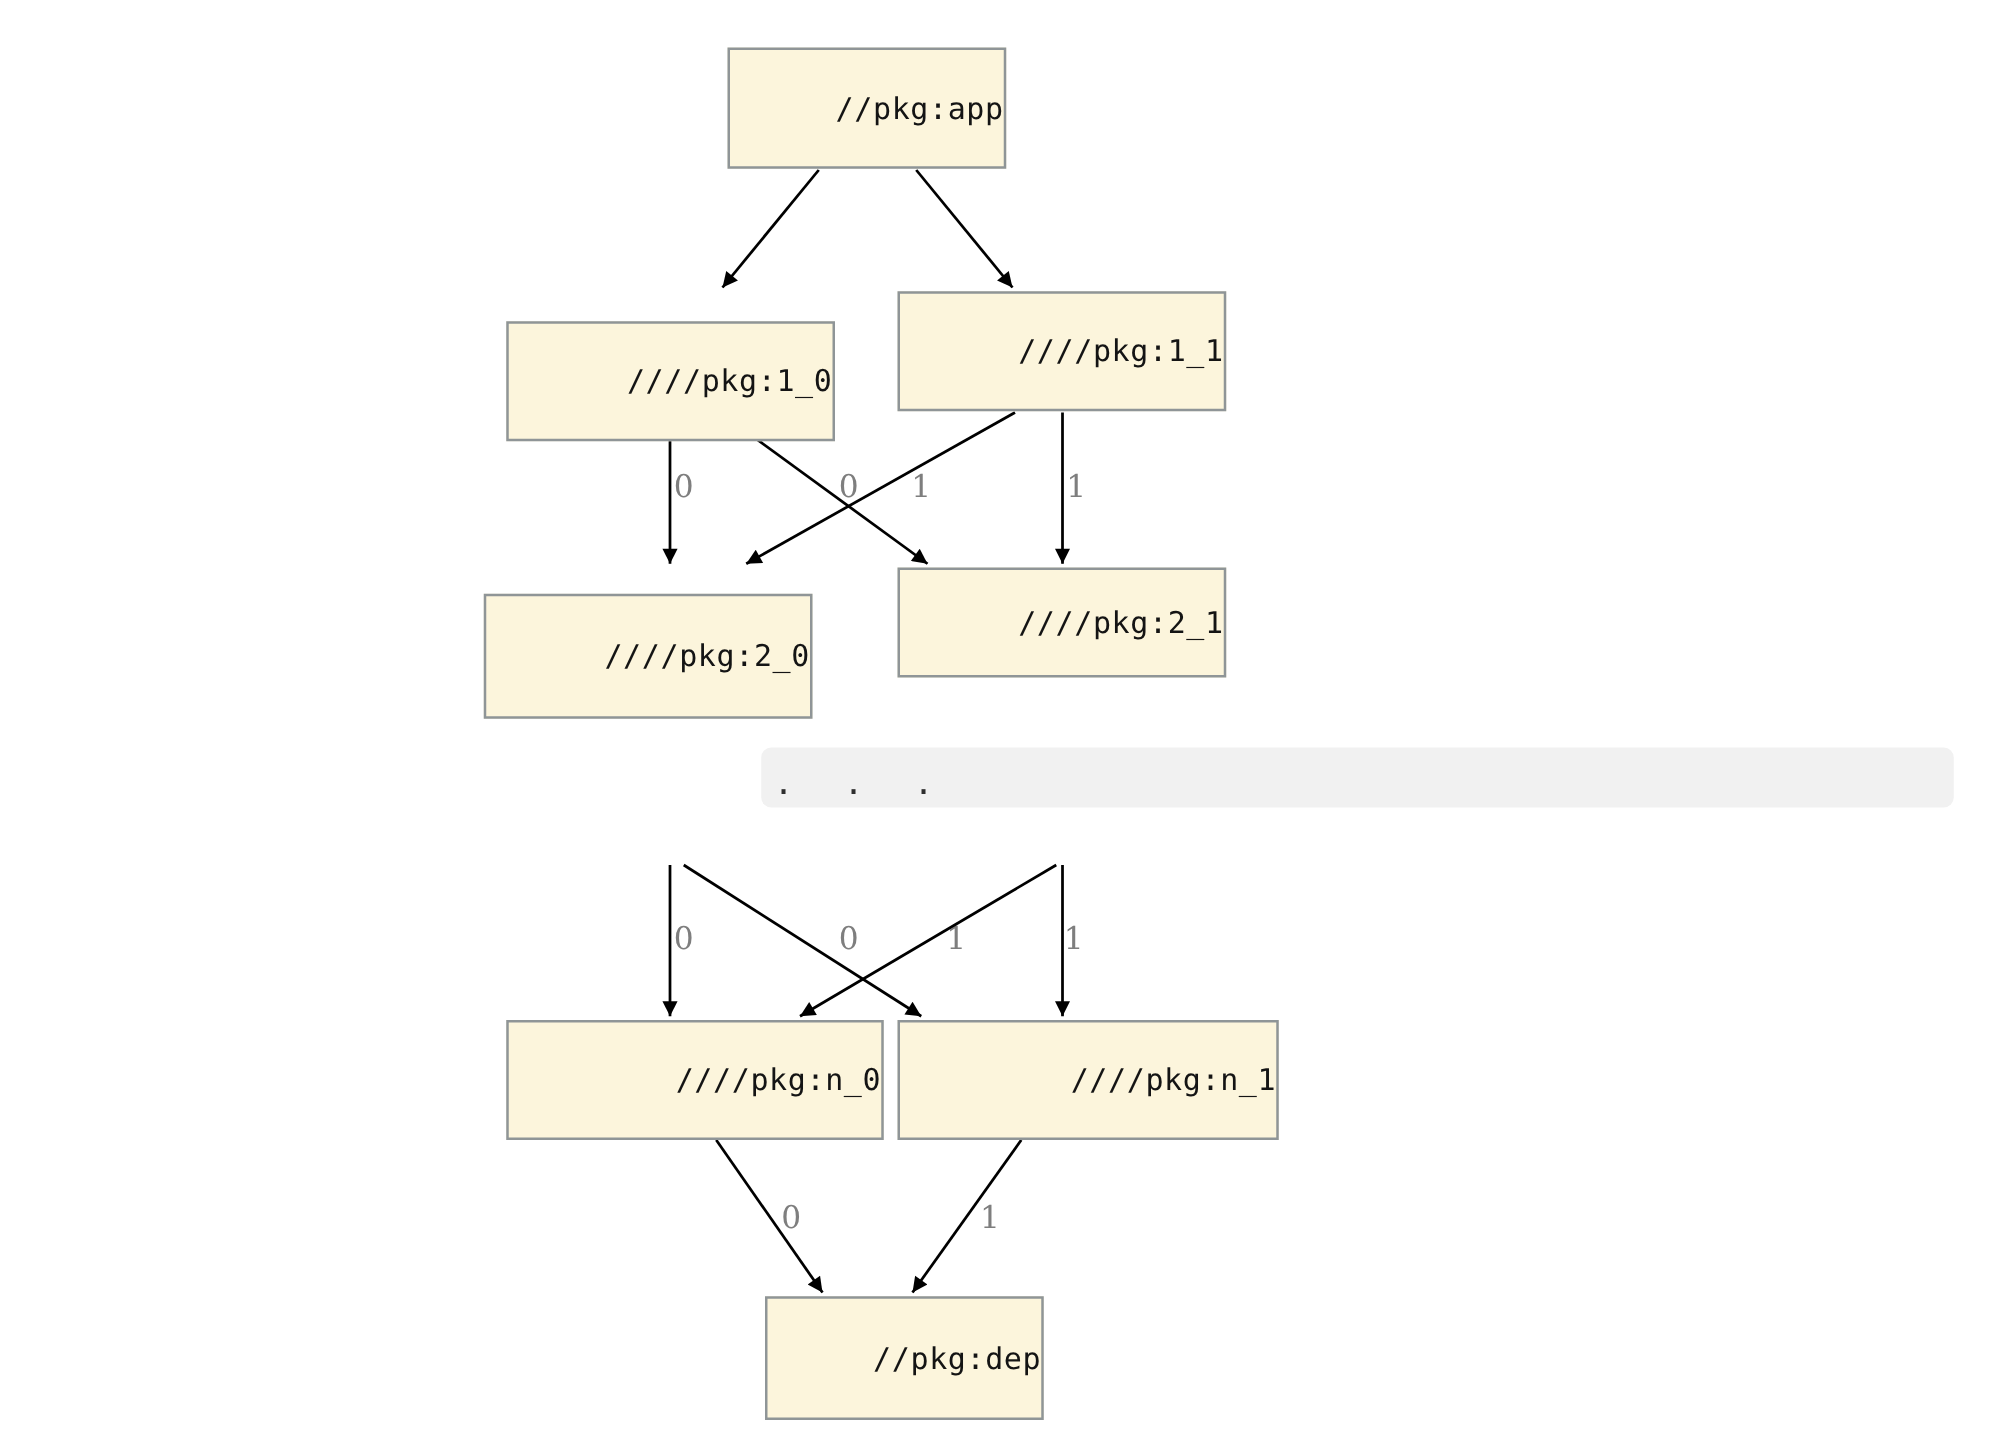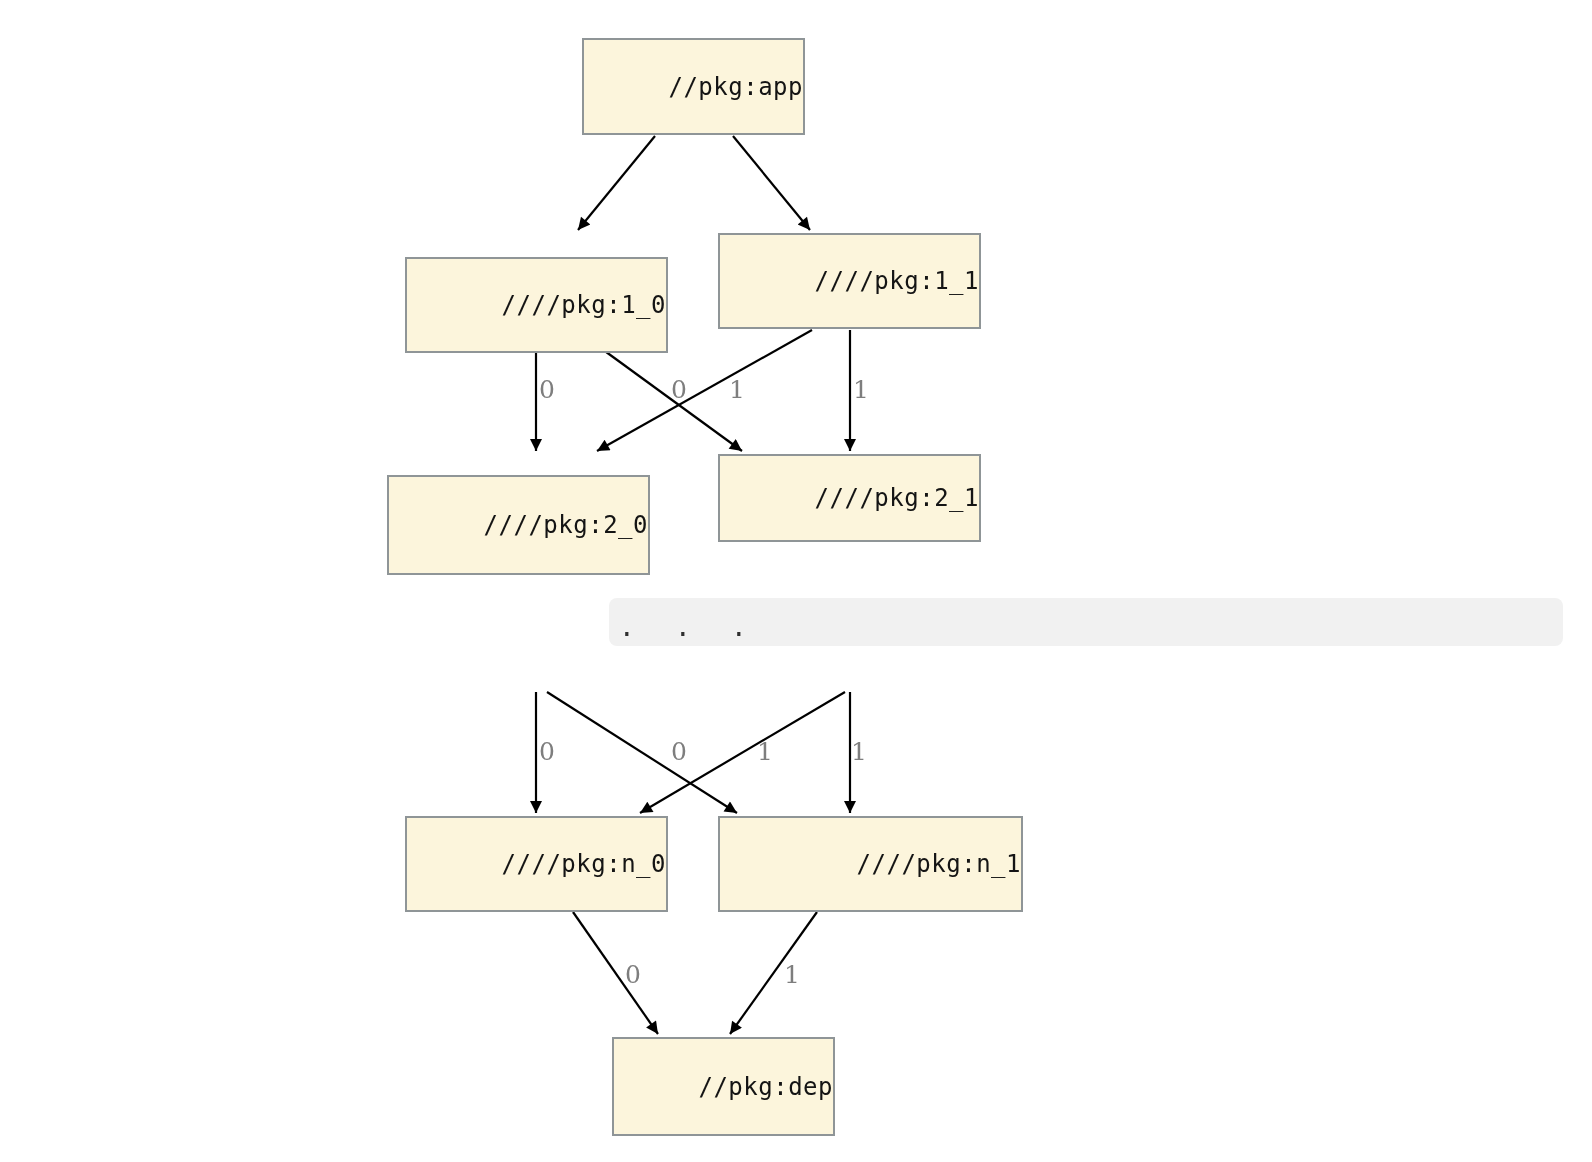--- a/index.html
+++ b/index.html
@@ -109,21 +109,21 @@
       </div>
       <div class="gnode" style="left: 718px; top: 233px; width: 263px; height: 96px;">
         <span>////pkg:1_1</span>
       </div>
       <div class="gnode" style="left: 387px; top: 454px; width: 263px; height: 100px; margin-top: 21px;">
         <span>////pkg:2_0</span>
       </div>
       <div class="gnode" style="left: 718px; top: 454px; width: 263px; height: 88px;">
         <span>////pkg:2_1</span>
       </div>
-      <div class="gnode" style="left: 405px; top: 816px; width: 263px; height: 96px;">
+      <div class="gnode" style="left: 405px; top: 816px; width: 302px; height: 96px;">
         <span>////pkg:n_0</span>
       </div>
       <div class="gnode" style="left: 718px; top: 816px; width: 305px; height: 96px;">
         <span>////pkg:n_1</span>
       </div>
       <div class="gnode" style="left: 612px; top: 1037px; width: 223px; height: 99px;">
         <span>//pkg:dep</span>
       </div>
     </div>
 

